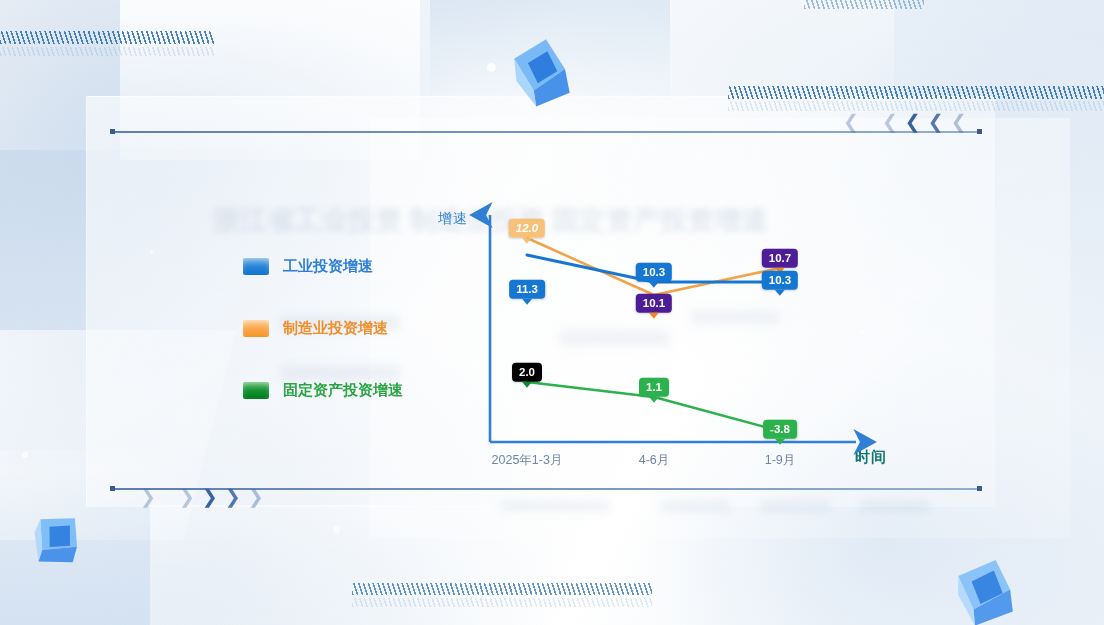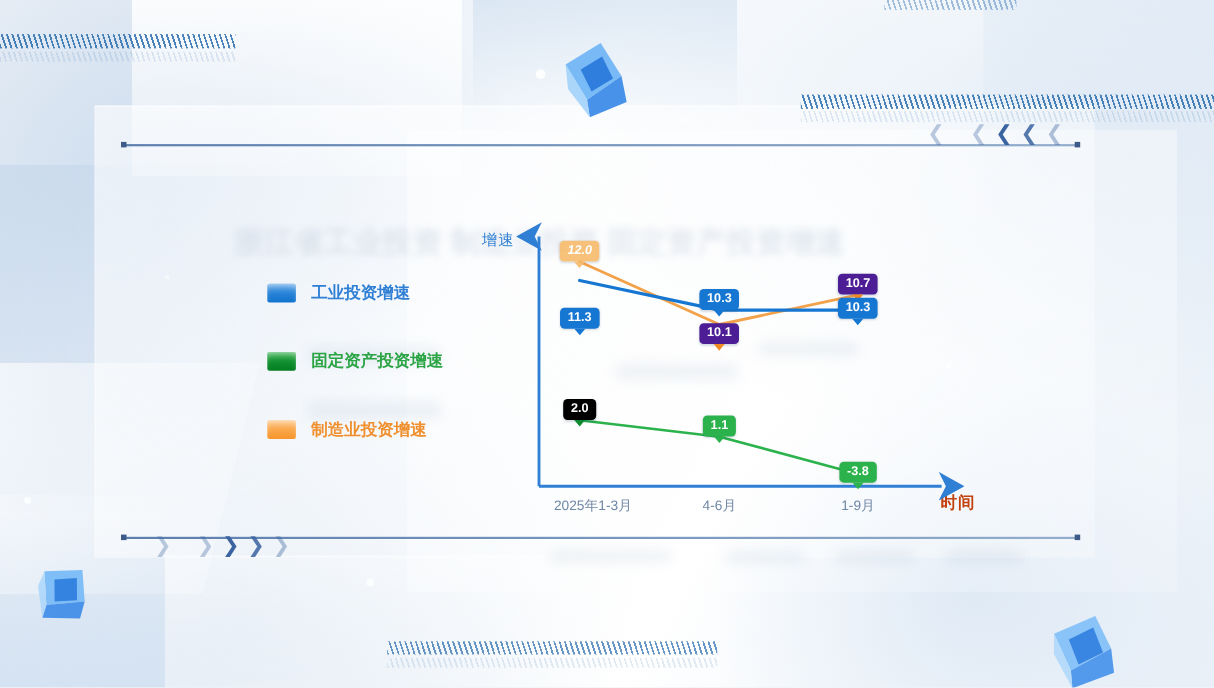--- a/index.html
+++ b/index.html
@@ -93,21 +93,21 @@
   .lg-item{display:flex;align-items:center;height:22px;margin-bottom:40px;}
   .lg-sw{width:26px;height:17px;border-radius:2px;margin-right:14px;
     box-shadow:inset 0 6px 8px -5px rgba(255,255,255,.85);}
   .lg-tx{font-size:15px;font-weight:700;white-space:nowrap;}
 
   
   .chart{position:absolute;left:430px;top:200px;width:480px;height:275px;}
   .chart svg{position:absolute;left:0;top:0;overflow:visible;}
   .axis-y-label{position:absolute;left:8px;top:10px;font-size:14px;color:#2f7fd4;
     font-weight:500;letter-spacing:1px;}
-  .axis-x-label{position:absolute;left:425px;top:248px;font-size:15px;color:#c2410c;
+  .axis-x-label{position:absolute;left:425px;top:248px;font-size:15px;color:#0f766e;
     font-weight:700;letter-spacing:1px;}
   .xtick{position:absolute;font-size:12.5px;color:#6f86a4;white-space:nowrap;
     transform:translateX(-50%);top:252px;}
 
   
   .badge{position:absolute;transform:translate(-50%,-100%);
     padding:3px 7px 3px;border-radius:4px;font-size:11.5px;font-weight:700;
     color:#fff;line-height:1.15;white-space:nowrap;
     box-shadow:0 1px 2px rgba(30,60,100,.18);}
   .badge::after{content:"";position:absolute;left:50%;top:100%;
@@ -195,26 +195,26 @@
   <div class="ghost-blk" style="left:660px;top:500px;width:70px;height:12px;"></div>
   <div class="ghost-blk" style="left:760px;top:500px;width:70px;height:12px;"></div>
   <div class="ghost-blk" style="left:860px;top:500px;width:70px;height:12px;"></div>
 
   <div class="legend">
     <div class="lg-item">
       <span class="lg-sw" style="background:linear-gradient(180deg,#3d92e0,#1173ce);"></span>
       <span class="lg-tx" style="color:#2f7fd4;">工业投资增速</span>
     </div>
     <div class="lg-item">
+      <span class="lg-sw" style="background:linear-gradient(180deg,#fcb869,#f7962c);"></span>
+      <span class="lg-tx" style="color:#ef8f2d;">制造业投资增速</span>
+    </div>
+    <div class="lg-item">
       <span class="lg-sw" style="background:linear-gradient(180deg,#21a53c,#027d22);"></span>
       <span class="lg-tx" style="color:#2aa444;">固定资产投资增速</span>
-    </div>
-    <div class="lg-item">
-      <span class="lg-sw" style="background:linear-gradient(180deg,#fcb869,#f7962c);"></span>
-      <span class="lg-tx" style="color:#ef8f2d;">制造业投资增速</span>
     </div>
   </div>
 
   <div class="chart">
 
     <div class="axis-y-label">增速</div>
     <div class="axis-x-label">时间</div>
 
     <svg width="480" height="275">
       <defs>
@@ -241,21 +241,21 @@
     <div class="badge b-orange" style="left:350px;top:68px;">10.7</div>
 
     <div class="badge b-blue" style="left:97px;top:55px;margin-top:44px;">11.3</div>
     <div class="badge b-blue" style="left:224px;top:82px;">10.3</div>
     <div class="badge b-blue" style="left:350px;top:90px;">10.3</div>
 
     <div class="badge b-green" style="left:97px;top:182px;">2.0</div>
     <div class="badge b-green-lite" style="left:224px;top:197px;">1.1</div>
     <div class="badge b-green-lite" style="left:350px;top:239px;text-align:center;">-3.8</div>
 
-    <div class="xtick" style="left:97px;margin-left:12px;">2025年1-3月</div>
+    <div class="xtick" style="left:97px;">2025年1-3月</div>
     <div class="xtick" style="left:224px;">4-6月</div>
     <div class="xtick" style="left:350px;">1-9月</div>
   </div>
 
   <svg class="cube" style="left:504px;top:30px;" width="72" height="78">
     <g transform="translate(36,39) rotate(-16) translate(-36,-39)">
       <polygon points="14,22 50,12 60,46 24,58" fill="#6fb5f5" opacity=".92"></polygon>
       <polygon points="24,58 60,46 58,70 22,74" fill="#3e8de8" opacity=".95"></polygon>
       <polygon points="14,22 24,58 22,74 10,44" fill="#9dd0fa" opacity=".85"></polygon>
       <polygon points="26,30 48,24 52,46 30,52" fill="#1d6fd8" opacity=".8"></polygon>

